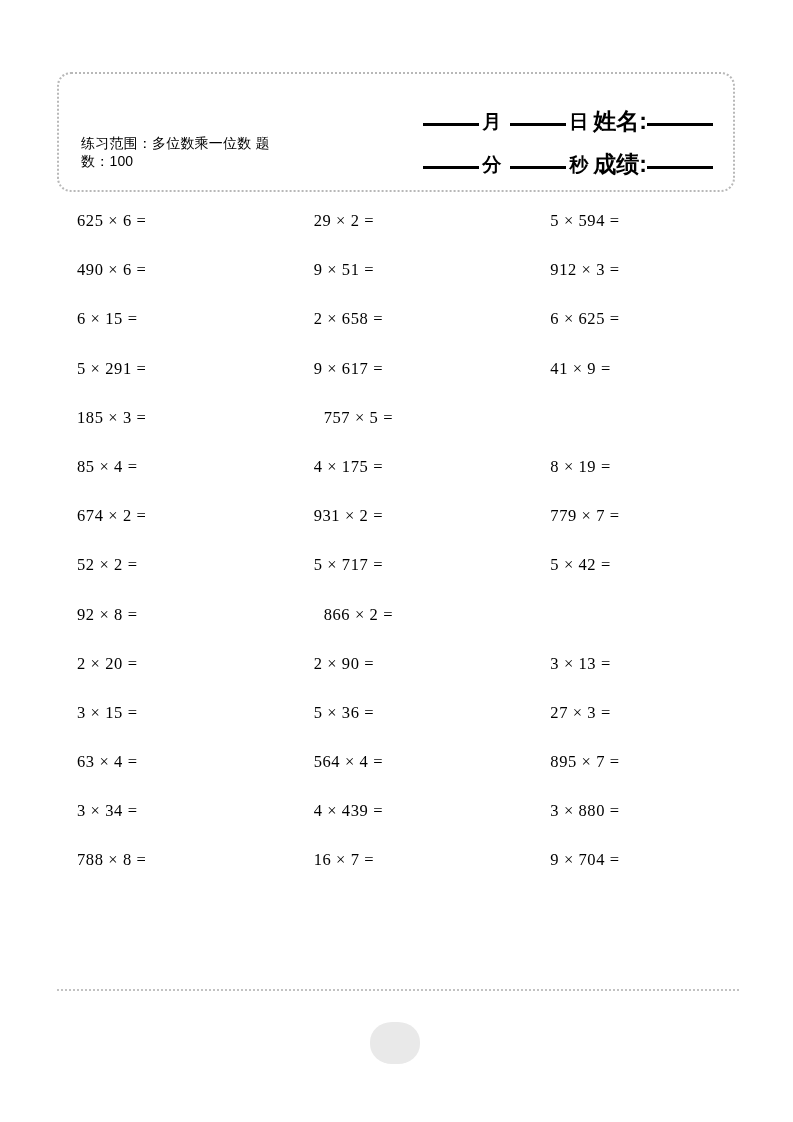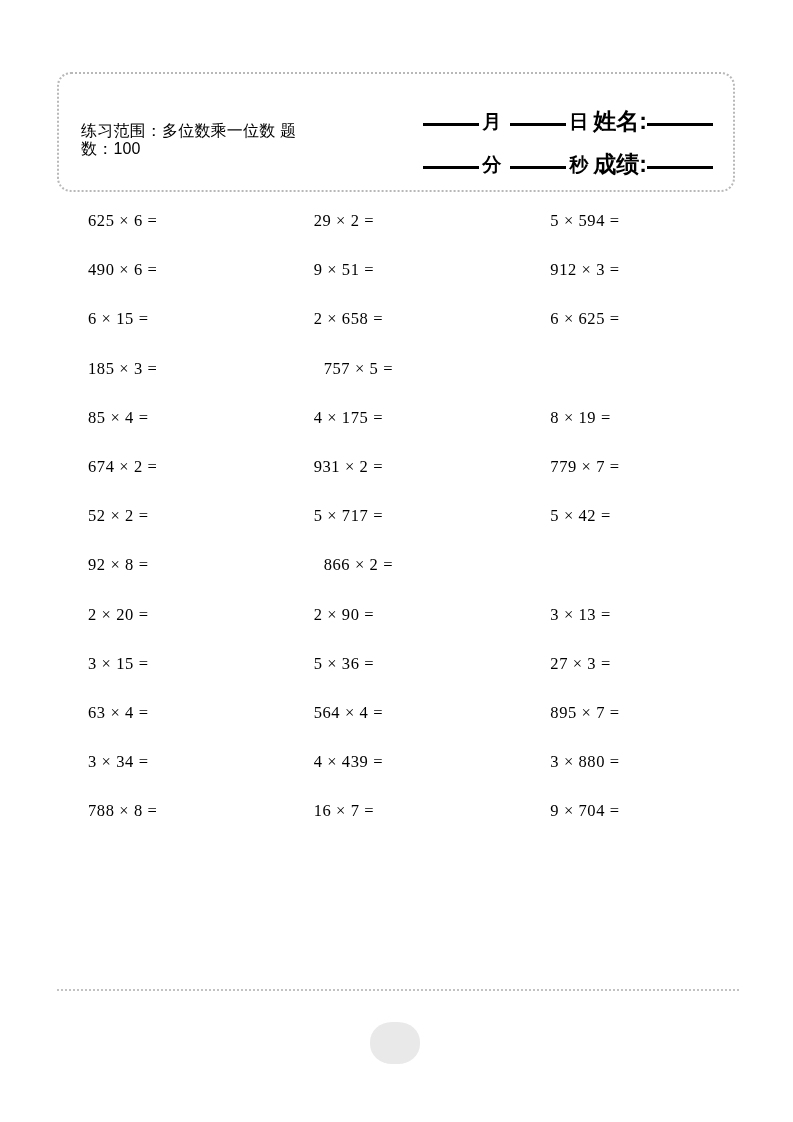--- a/index.html
+++ b/index.html
@@ -24,24 +24,24 @@
     width: 678px;
     height: 120px;
     border: 2px dotted #b8b8b8;
     border-radius: 14px;
     box-sizing: border-box;
   }
 
   .practice-scope {
     position: absolute;
     left: 22px;
-    top: 48px;
+    top: 60px;
     width: 240px;
     font-family: "Liberation Sans", "DejaVu Sans", sans-serif;
-    font-size: 16px;
+    font-size: 14px;
     line-height: 18px;
     color: #000;
     letter-spacing: 0.2px;
   }
 
   .fields {
     position: absolute;
     right: 18px;
     top: 14px;
     width: 348px;
@@ -91,21 +91,21 @@
   .prob-cell {
     width: 33.333%;
     position: relative;
     font-size: 16.5px;
     line-height: 22px;
     letter-spacing: 0.6px;
     white-space: nowrap;
   }
   .prob-cell .txt {
     position: absolute;
-    left: 31px;
+    left: 20px;
     top: 5px;
   }
   .prob-cell.col2 .txt { left: 30px; }
   .prob-cell.col3 .txt { left: 28px; margin-left: 12px; }
 
   
   .footer-rule {
     position: absolute;
     left: 57px;
     top: 989px;
@@ -188,20 +188,31 @@
         <span class="txt">6 × 15 =</span>
       </div>
     <div class="prob-cell col2">
         <span class="txt">2 × 658 =</span>
       </div>
     <div class="prob-cell col3">
         <span class="txt">6 × 625 =</span>
       </div>
   </div>
 
+  <div class="prob-row">
+    <div class="prob-cell col1">
+        <span class="txt">5 × 291 =</span>
+      </div>
+    <div class="prob-cell col2">
+        <span class="txt">9 × 617 =</span>
+      </div>
+    <div class="prob-cell col3">
+        <span class="txt">41 × 9 =</span>
+      </div>
+  </div>
 
   <div class="prob-row">
     <div class="prob-cell col1">
         <span class="txt">185 × 3 =</span>
       </div>
     <div class="prob-cell col3">
         <span class="txt">757 × 5 =</span>
       </div>
   </div>
 

